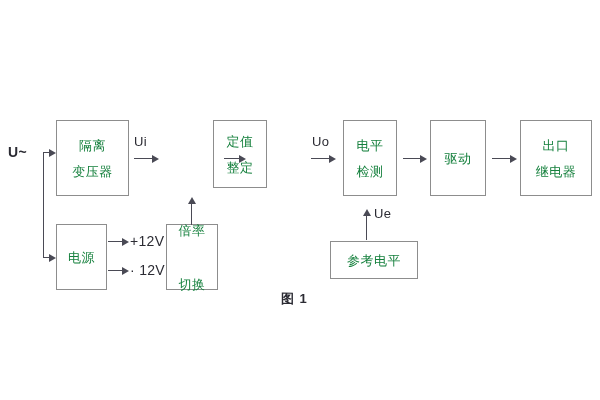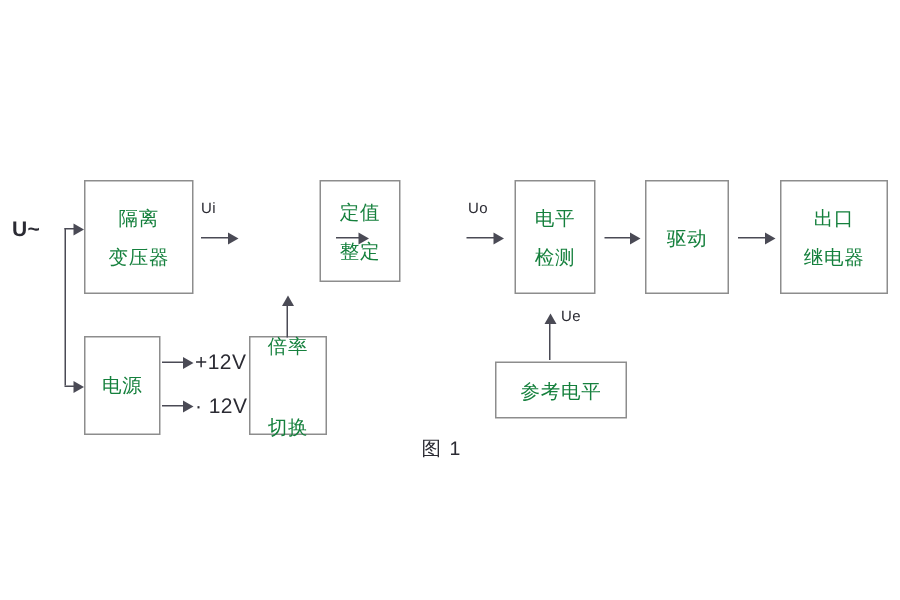--- a/index.html
+++ b/index.html
@@ -32,21 +32,21 @@
     display: block;
     white-space: nowrap;
     letter-spacing: 0.5px;
   }
   .blk .ln + .ln { margin-top: 13px; }
   .blk.single .ln { margin-top: 0; }
 
   .lbl {
     position: absolute;
     color: #2b2b33;
-    font-size: 10px;
+    font-size: 13px;
     white-space: nowrap;
     letter-spacing: 0.3px;
   }
   .lbl.big { font-size: 14px; font-weight: bold; }
   .lbl.volt { font-size: 14px; }
 
   
   .hline {
     position: absolute;
     height: 1px;
@@ -69,20 +69,21 @@
     width: 0; height: 0;
     border-left: 4px solid transparent;
     border-right: 4px solid transparent;
     border-bottom: 7px solid #4a4a55;
   }
   .caption {
     position: absolute;
     color: #2b2b33;
     font-size: 13px;
     letter-spacing: 1px;
+    font-weight: bold;
   }
 </style>
 </head>
 <body>
 
 <div id="canvas">
 
   <div class="lbl big" style="left:8px; top:144px;">U~</div>
 
   <div class="vline" style="left:43px; top:152px; height:105px;"></div>
@@ -126,21 +127,21 @@
   </div>
 
   <div class="hline" style="left:492px; top:158px; width:21px;"></div>
   <div class="ah" style="left:510px; top:155px;"></div>
 
   <div class="blk" style="left:520px; top:120px; width:72px; height:76px;">
     <span class="ln">出口</span>
     <span class="ln">继电器</span>
   </div>
 
-  <div class="blk single" style="left:56px; top:224px; width:51px; height:66px;font-family:Liberation Mono, monospace;">
+  <div class="blk single" style="left:56px; top:224px; width:51px; height:66px;">
     <span class="ln">电源</span>
   </div>
 
   <div class="hline" style="left:108px; top:241px; width:17px;"></div>
   <div class="ah" style="left:122px; top:238px;"></div>
   <div class="lbl volt" style="left:130px; top:233px;">+12V</div>
 
   <div class="hline" style="left:108px; top:270px; width:17px;"></div>
   <div class="ah" style="left:122px; top:267px;"></div>
   <div class="lbl volt" style="left:130px; top:262px;">· 12V</div>

